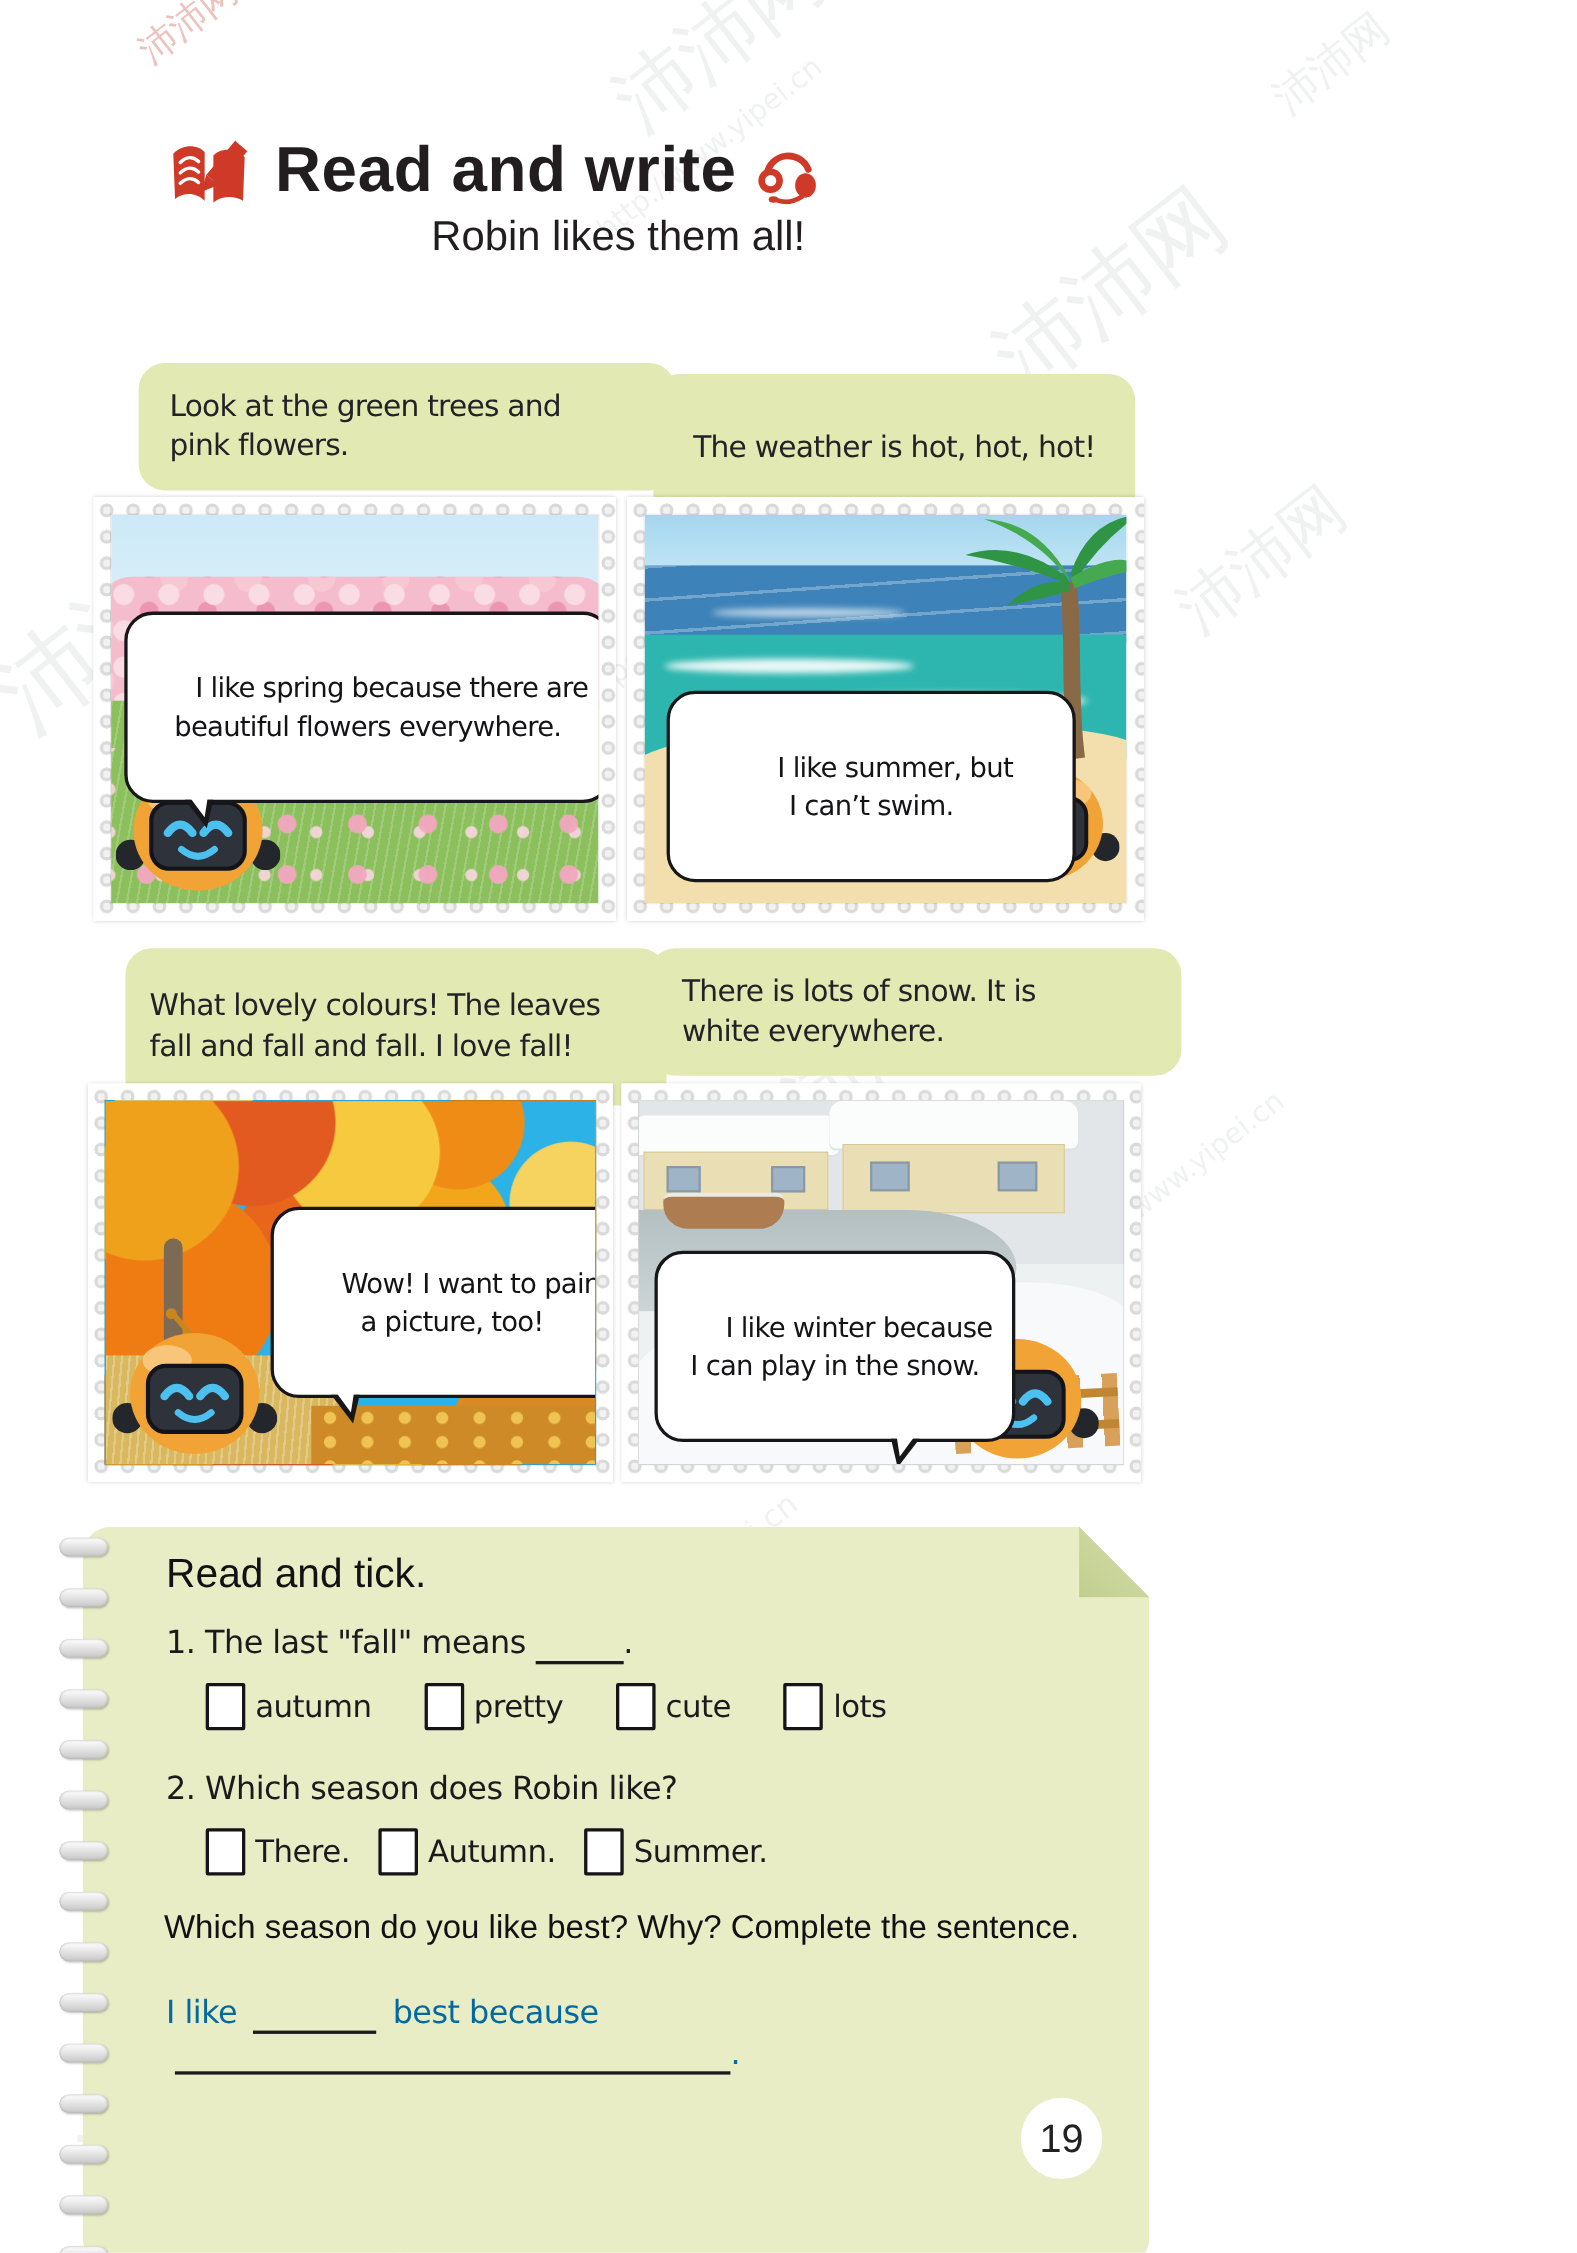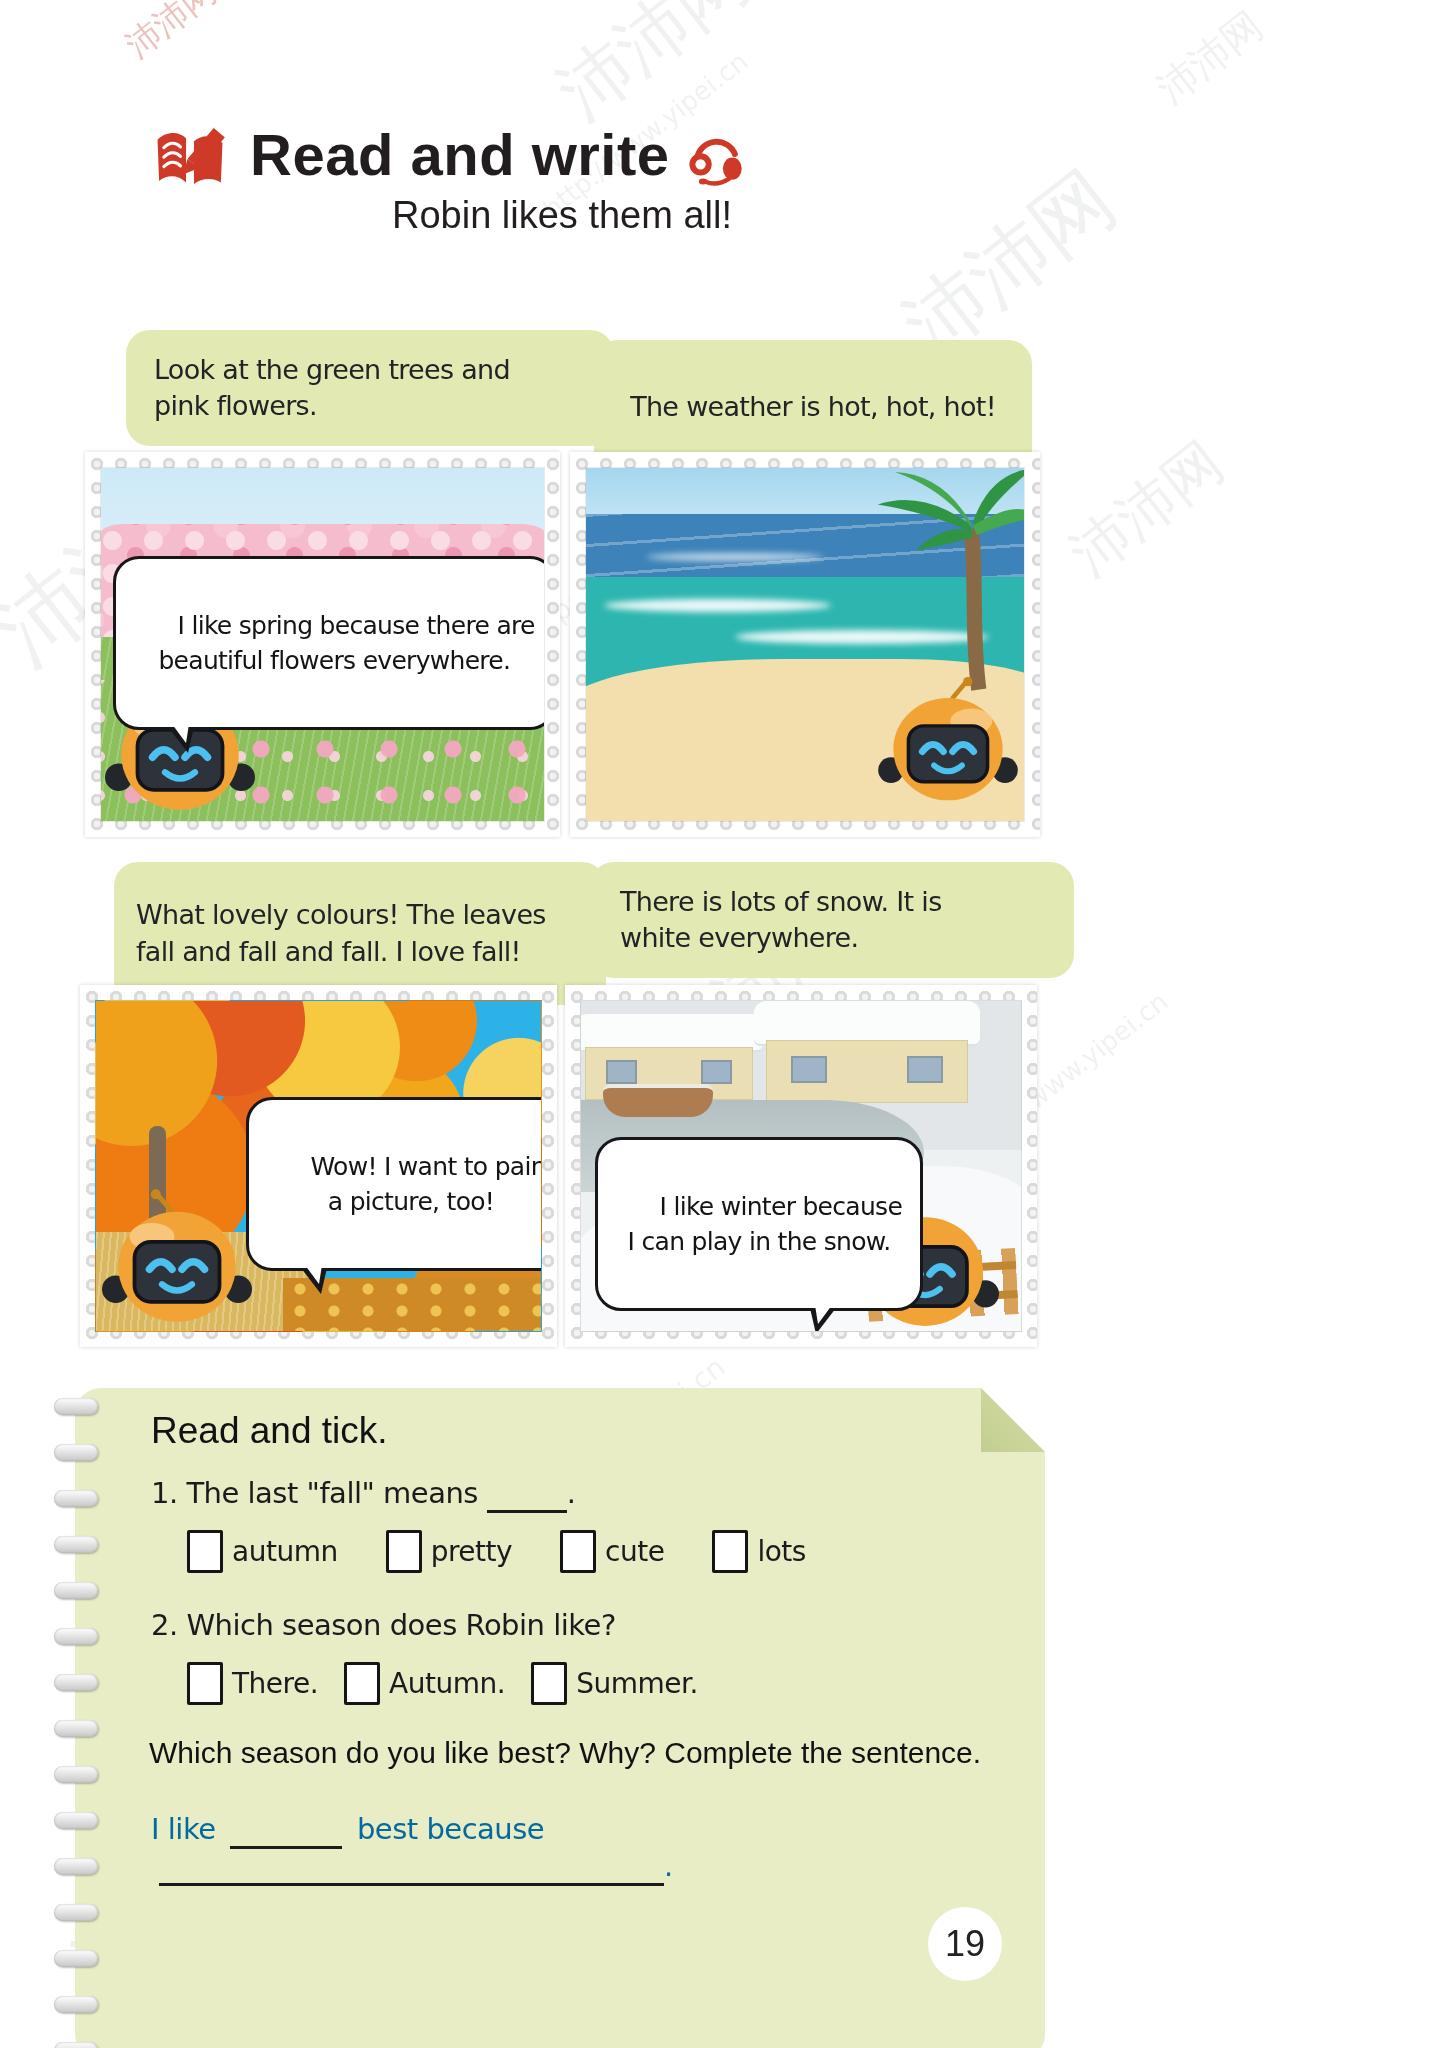--- a/index.html
+++ b/index.html
@@ -240,20 +240,24 @@
       <path d="M150 70 C156 120 150 180 158 238" stroke="#8a6a46" stroke-width="16" fill="none"></path>
       <path d="M150 66 Q100 28 52 44 Q102 52 150 72 Z" fill="#2f9444"></path>
       <path d="M150 64 Q120 12 70 10 Q122 28 152 70 Z" fill="#45a94f"></path>
       <path d="M152 62 Q170 10 216 6 Q178 34 156 70 Z" fill="#2f9444"></path>
       <path d="M152 66 Q202 36 220 58 Q196 60 156 76 Z" fill="#45a94f"></path>
       <path d="M150 70 Q118 66 92 92 Q126 86 152 78 Z" fill="#2f9444"></path>
     </svg>
     <svg class="robot robot-summer">
         <use href="#robot"></use>
       </svg>
+    <div class="bubble bb-summer">
+      <span>I like summer, but
+I can’t swim.</span>
+    </div>
   </div>
 </div>
 
 <div class="stamp" id="stamp-fall">
   <div class="scene scene-fall">
     <div class="trunk t1"></div>
     <div class="trunk t2"></div>
     <div class="layer fa-grass"></div>
     <div class="layer fa-leaves"></div>
     <svg class="robot robot-fall">

